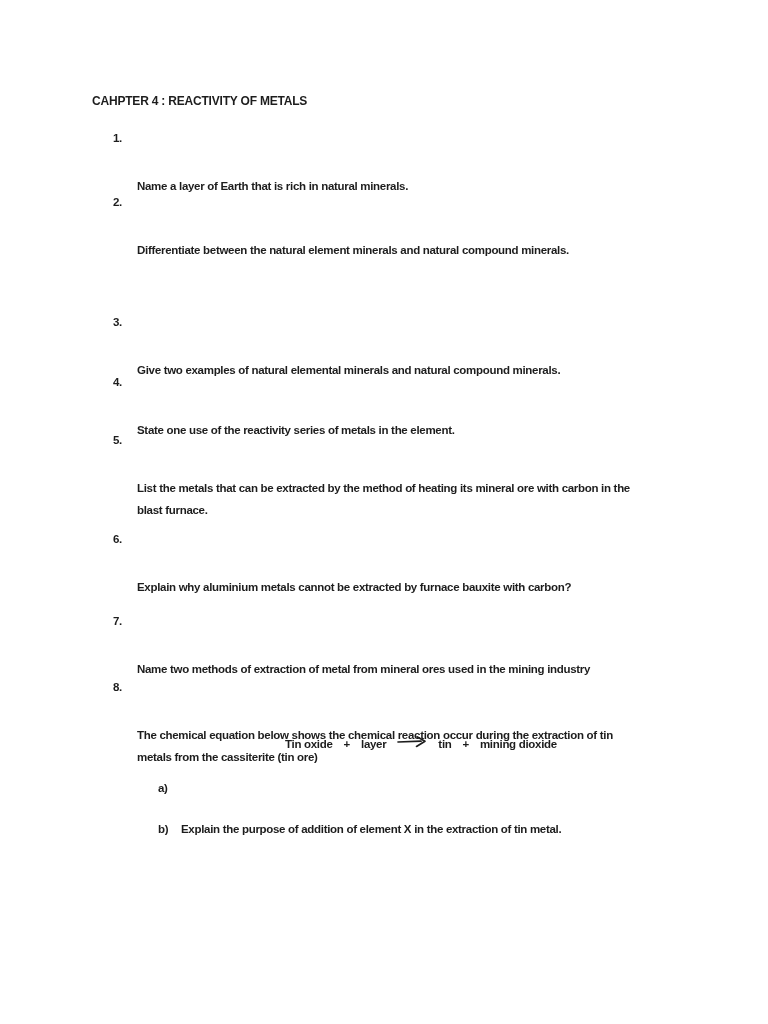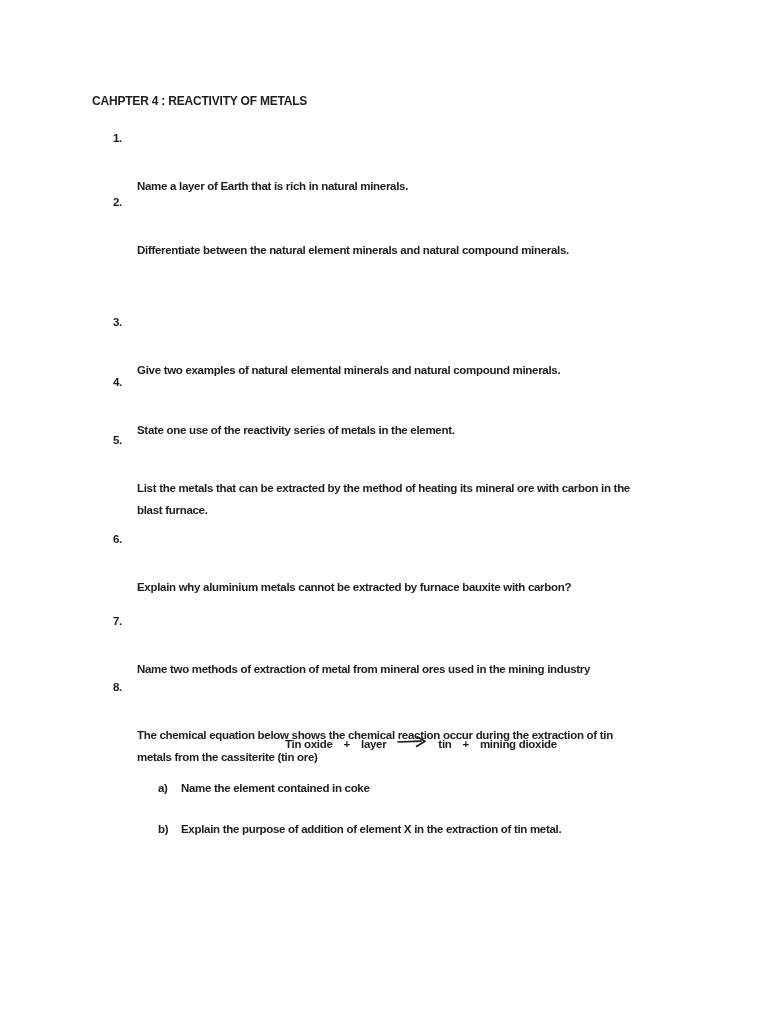--- a/index.html
+++ b/index.html
@@ -135,21 +135,20 @@
         <polyline points="20,1.8 28,6.2 19.5,11.4" stroke="#1d1d1d" stroke-width="1.7" fill="none" stroke-linecap="round" stroke-linejoin="round"></polyline>
       </svg>
     </span>
     <span>tin</span>
     <span>+</span>
     <span>mining dioxide</span>
   </div>
 
   <div class="sub" style="top:777px">
     <span class="subletter">a)</span>
-    <span class="subtext">Name the element contained in coke</span>
   </div>
 
   <div class="sub" style="top:818px">
     <span class="subletter">b)</span>
     <span class="subtext">Explain the purpose of addition of element X in the extraction of tin metal.</span>
   </div>
 
 </div>
 
 </body></html>

